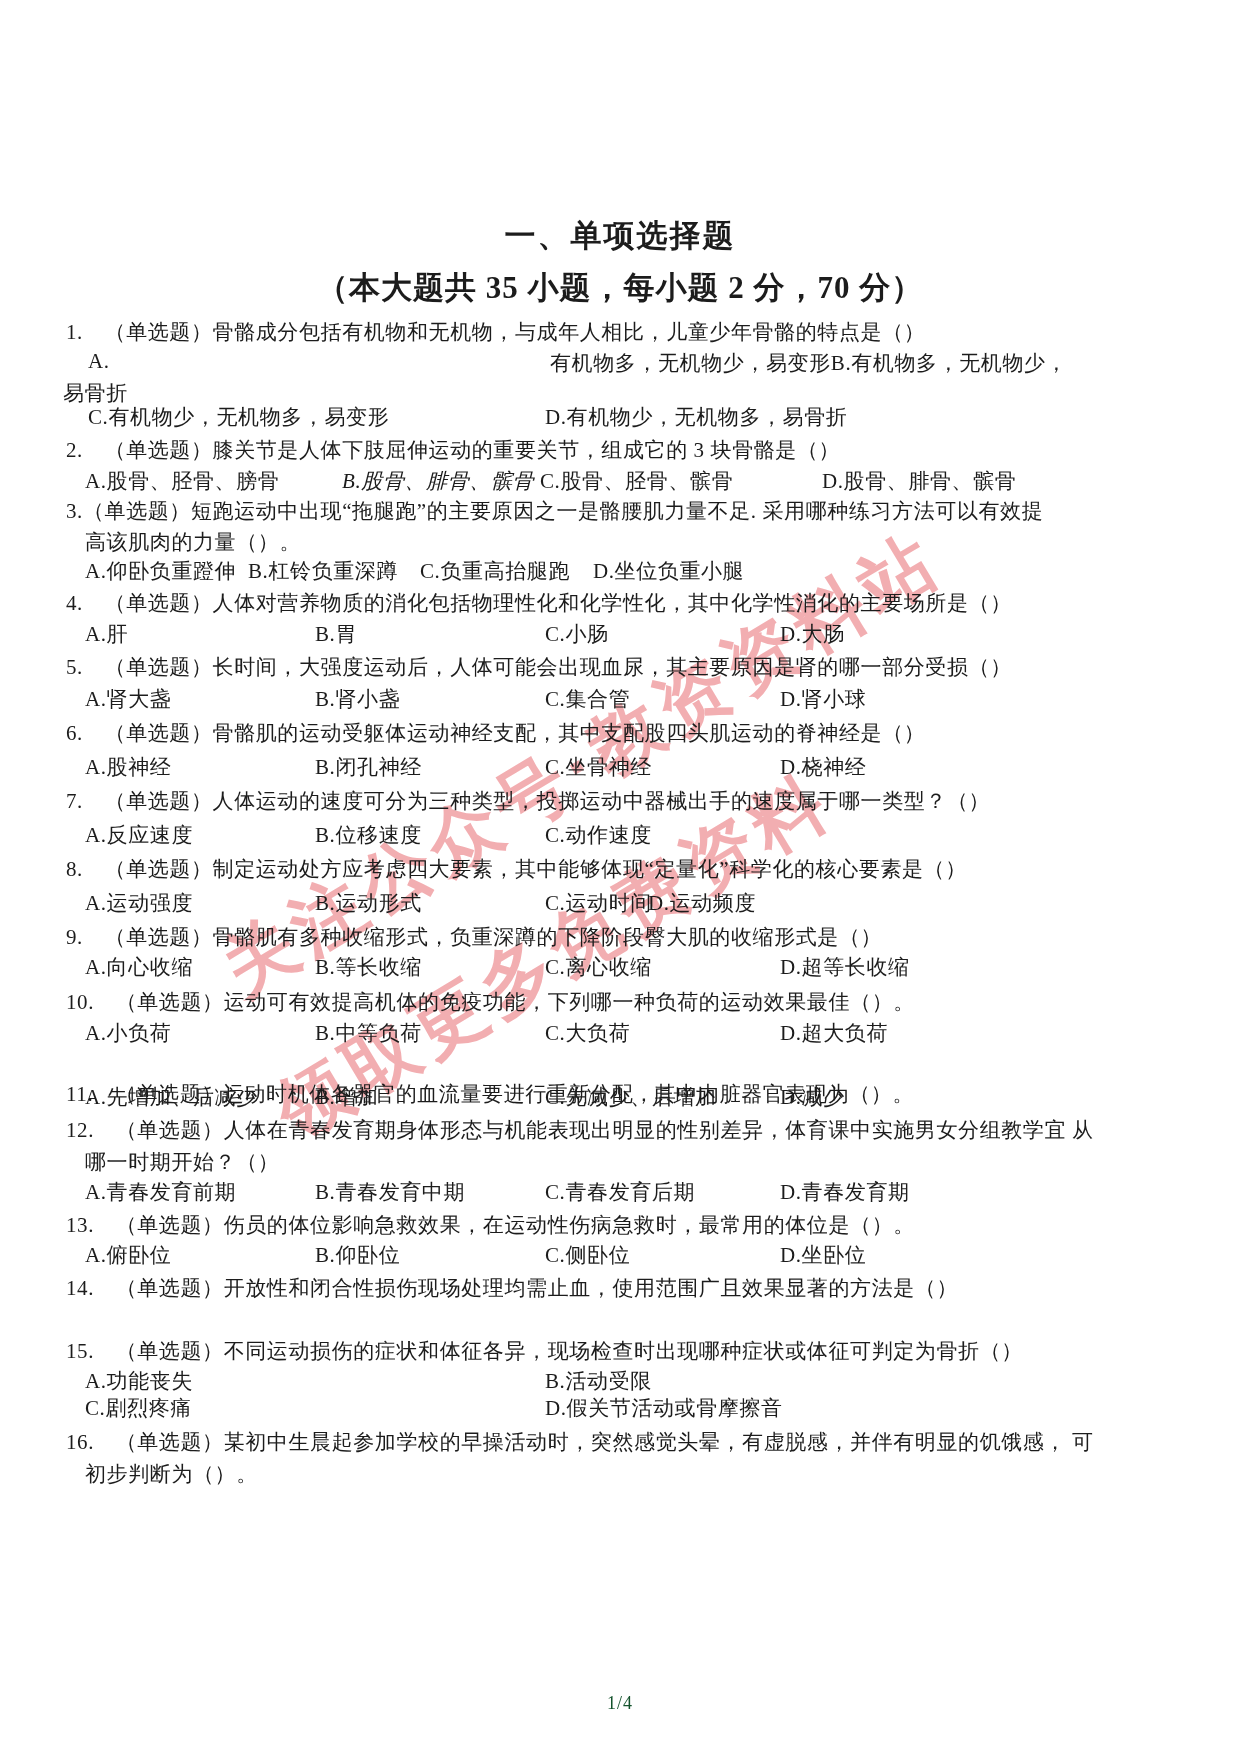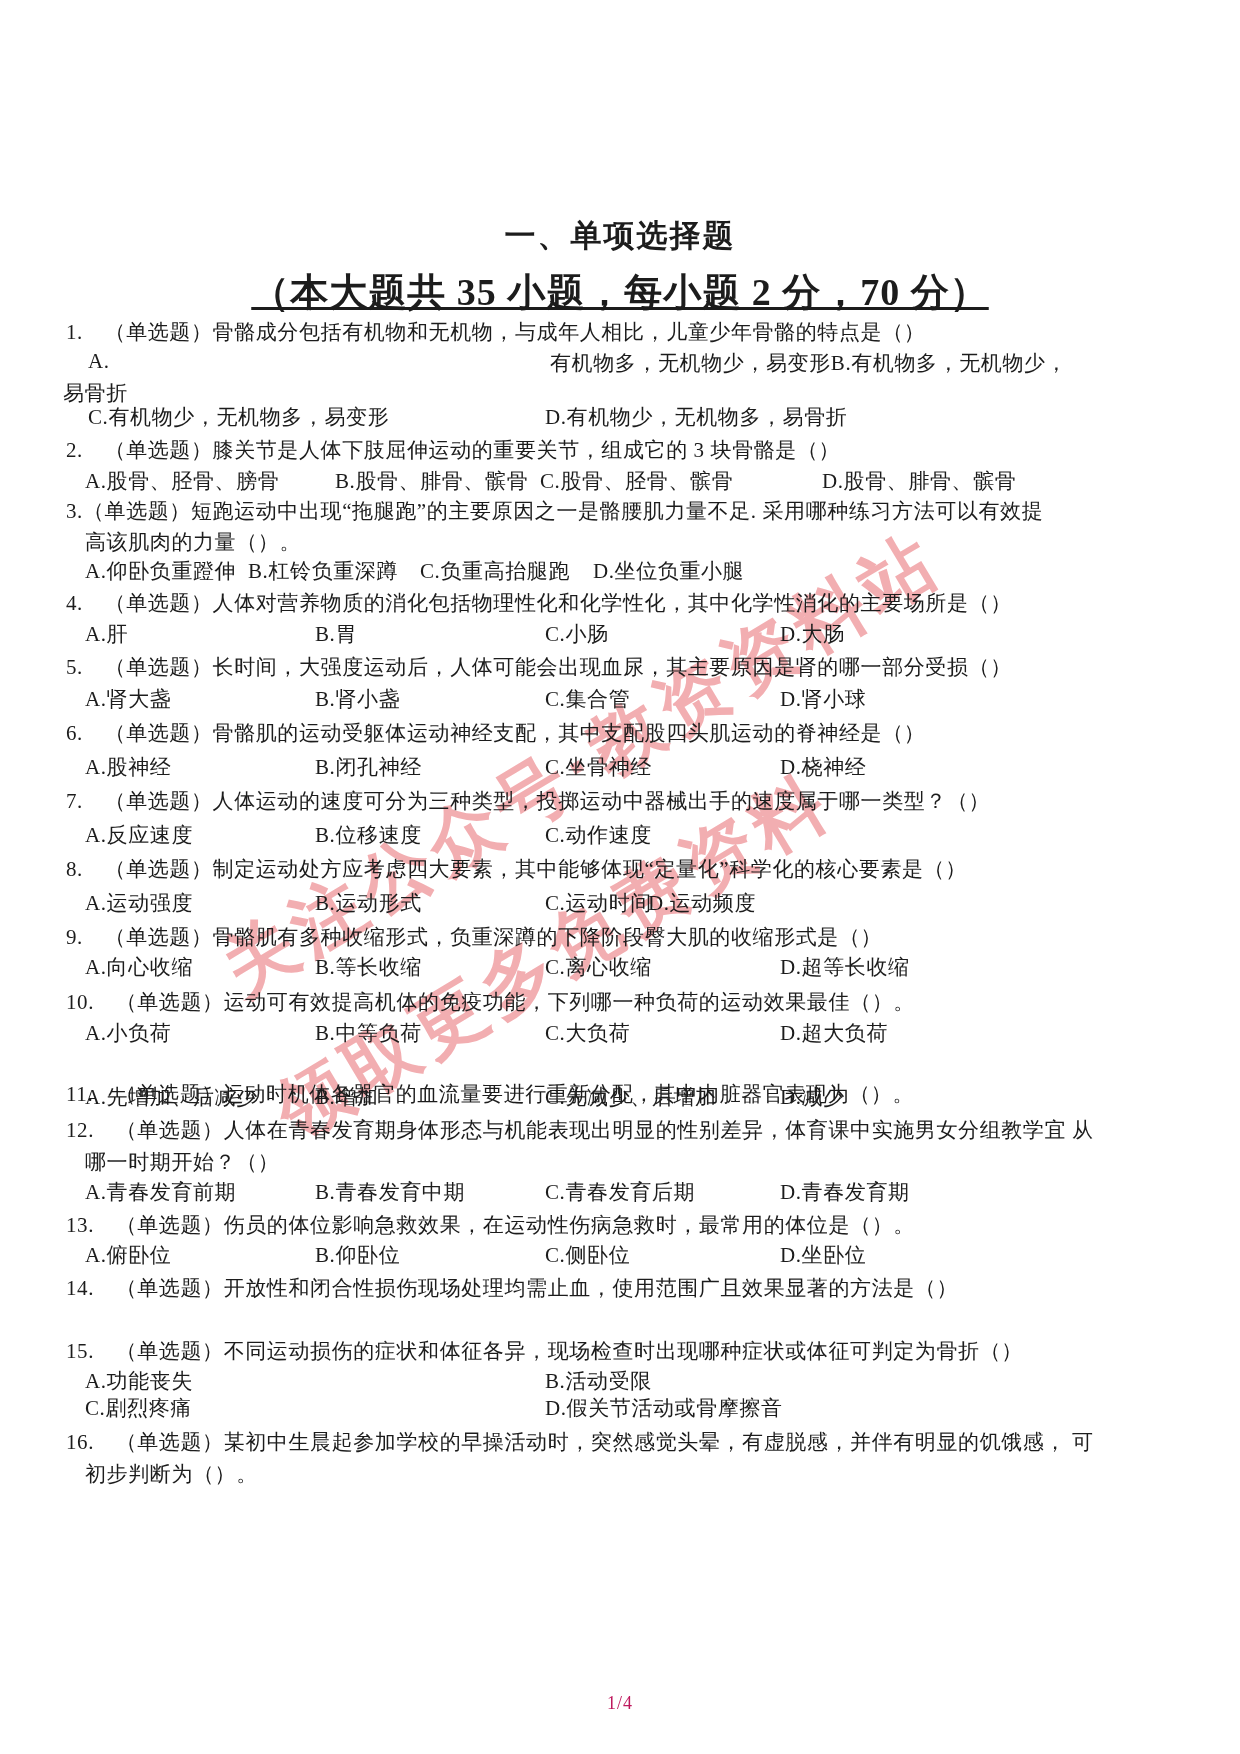--- a/index.html
+++ b/index.html
@@ -11,35 +11,35 @@
     color:#1c1c1c;
     overflow:hidden;
   }
   .abs{position:absolute;white-space:nowrap;}
   .title{
     width:100%;text-align:center;top:215px;left:0;
     font-size:31px;font-weight:bold;letter-spacing:2px;
   }
   .subtitle{
     width:100%;text-align:center;top:267px;left:0;
-    font-size:38px;font-weight:bold;letter-spacing:1px;text-decoration:underline;
+    font-size:31px;font-weight:bold;letter-spacing:1px;
   }
   .stem{left:66px;font-size:21px;letter-spacing:0.6px;}
   .ind{left:85px;font-size:21px;letter-spacing:0.6px;}
   .cont{left:63px;font-size:21px;letter-spacing:0.6px;}
   .row{left:0;top:0;width:100%;height:28px;}
   .opt{position:absolute;font-size:21px;letter-spacing:0.6px;white-space:nowrap;}
   .xa{left:85px;}  .xb{left:315px;} .xc{left:545px;} .xd{left:780px;}
-  .xb2{left:335px;}.xc2{left:540px;}.xd2{left:822px;}
+  .xb2{left:342px;font-style:italic;}.xc2{left:540px;}.xd2{left:822px;}
   .q3b{left:248px;}.q3c{left:420px;}.q3d{left:593px;}
   .xd3{left:648px;}
   .q1a{left:88px;} .q1t{left:550px;}
   .footer{
     width:100%;text-align:center;top:1693px;left:0;
-    font-size:18px;color:#be185d;letter-spacing:1px;
+    font-size:18px;color:#14532d;letter-spacing:1px;
   }
   .wm{
     position:absolute;
     font-family:"Liberation Sans","DejaVu Sans",sans-serif;
     font-size:72px;font-weight:bold;letter-spacing:7px;
     color:#f09a9e;opacity:0.8;
     transform:rotate(-31deg);transform-origin:0 0;
     white-space:nowrap;z-index:1;pointer-events:none;
   }
   .wm1{left:205px;top:935px;}

